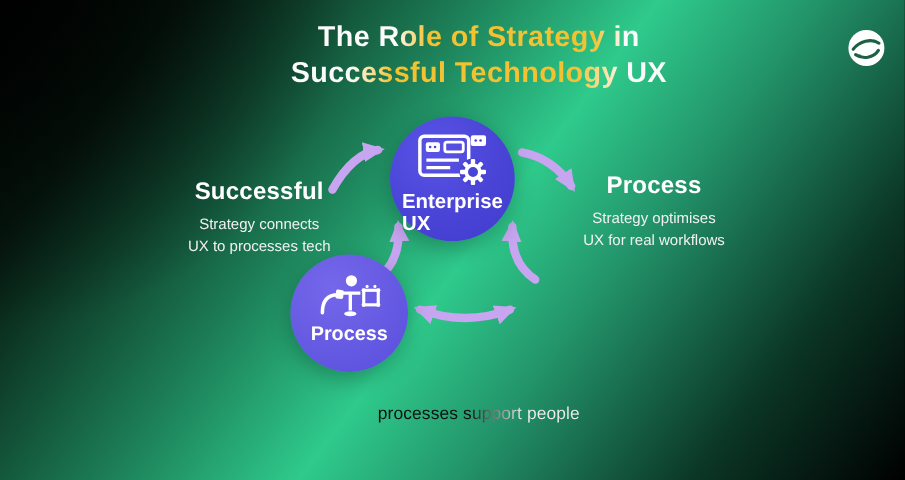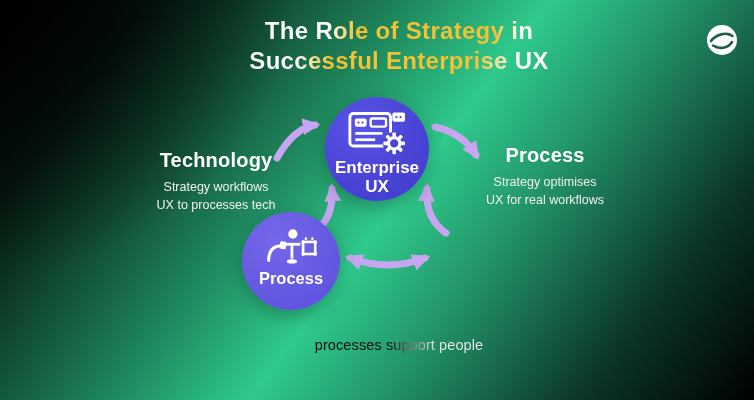--- a/index.html
+++ b/index.html
@@ -23,21 +23,21 @@
     -webkit-background-clip:text; background-clip:text;
     color:transparent; -webkit-text-fill-color:transparent; }
   .t1 { background-image:linear-gradient(90deg,#fbfbfb 0%,#fbfbfb 24%,#f2c233 34%,#f2c233 86%,#fbfbfb 95%); }
   .t2 { background-image:linear-gradient(90deg,#fbfbfb 0%,#fbfbfb 16%,#f2c233 27%,#f2c233 76%,#fbfbfb 89%); }
 
   
   .logo { position:absolute; left:706px; top:24px; width:32px; height:32px; }
 
   
   .node { position:absolute; border-radius:50%; display:flex; flex-direction:column;
-          align-items:center; text-align:center; color:#fff; }
+          align-items:center; text-align:left; color:#fff; }
   .node-center { left:325px; top:97px; width:104px; height:104px;
     background:radial-gradient(circle at 35% 28%, #5a54e6 0%, #4a44d6 55%, #403ccd 100%);
     box-shadow:0 6px 18px rgba(0,0,0,0.25); }
   .node-side { width:98px; height:98px;
     background:radial-gradient(circle at 35% 28%, #7567ea 0%, #655ae2 55%, #5a4edd 100%);
     box-shadow:0 6px 18px rgba(0,0,0,0.25); }
   .node-left  { left:242px; top:212px; }
   .node-right { left:422px; top:212px; }
   .node-center .nlabel { font-weight:700; font-size:17px; line-height:19px; margin-top:2px; }
   .node-side   .nlabel { font-weight:700; font-size:16.5px; margin-top:1px; }
@@ -67,21 +67,21 @@
   .fn2 .l2 { background-image:linear-gradient(90deg,#101010 0%,#101010 52%,#f0f0f0 74%); }
   .fn2 .l3 { background-image:linear-gradient(90deg,#101010 0%,#101010 45%,#ededed 72%); }
 </style>
 </head>
 <body>
 
 <div class="stage">
 
   <div class="title">
     <div><span class="tline t1">The Role of Strategy in</span></div>
-    <div><span class="tline t2">Successful Enterprise UX</span></div>
+    <div><span class="tline t2">Successful Technology UX</span></div>
   </div>
 
   <div class="logo">
     <svg width="32" height="32" viewBox="0 0 32 32">
       <circle cx="16" cy="16" r="15" fill="#ffffff"></circle>
       <path d="M5,17 C10,10.5 20,7.5 26.5,12" fill="none" stroke="#1d6044" stroke-width="2.6" stroke-linecap="round"></path>
       <path d="M7,21.5 C13,25.5 22,24.5 26,18" fill="none" stroke="#1d6044" stroke-width="2.6" stroke-linecap="round"></path>
       <circle cx="22.5" cy="10.3" r="1.2" fill="#1d6044"></circle>
       <circle cx="10.5" cy="22.6" r="1.2" fill="#1d6044"></circle>
     </svg>
@@ -147,23 +147,23 @@
       <circle cx="42" cy="29" r="1.9" fill="#fff"></circle>
         <circle cx="55" cy="29" r="1.9" fill="#fff"></circle>
       <circle cx="45" cy="12.5" r="1.4" fill="#fff"></circle>
         <circle cx="52" cy="12.5" r="1.4" fill="#fff"></circle>
     </svg>
     <div class="nlabel">Process</div>
   </div>
 
 
   <div class="callout callout-left">
-    <div class="ctitle">Technology</div>
+    <div class="ctitle">Successful</div>
     <div class="cdesc">
-      <div>Strategy workflows</div>
+      <div>Strategy connects</div>
       <div>UX to processes tech</div>
     </div>
   </div>
 
   <div class="callout callout-right">
     <div class="ctitle">Process</div>
     <div class="cdesc">
       <div>Strategy optimises</div>
       <div>UX for real workflows</div>
     </div>

